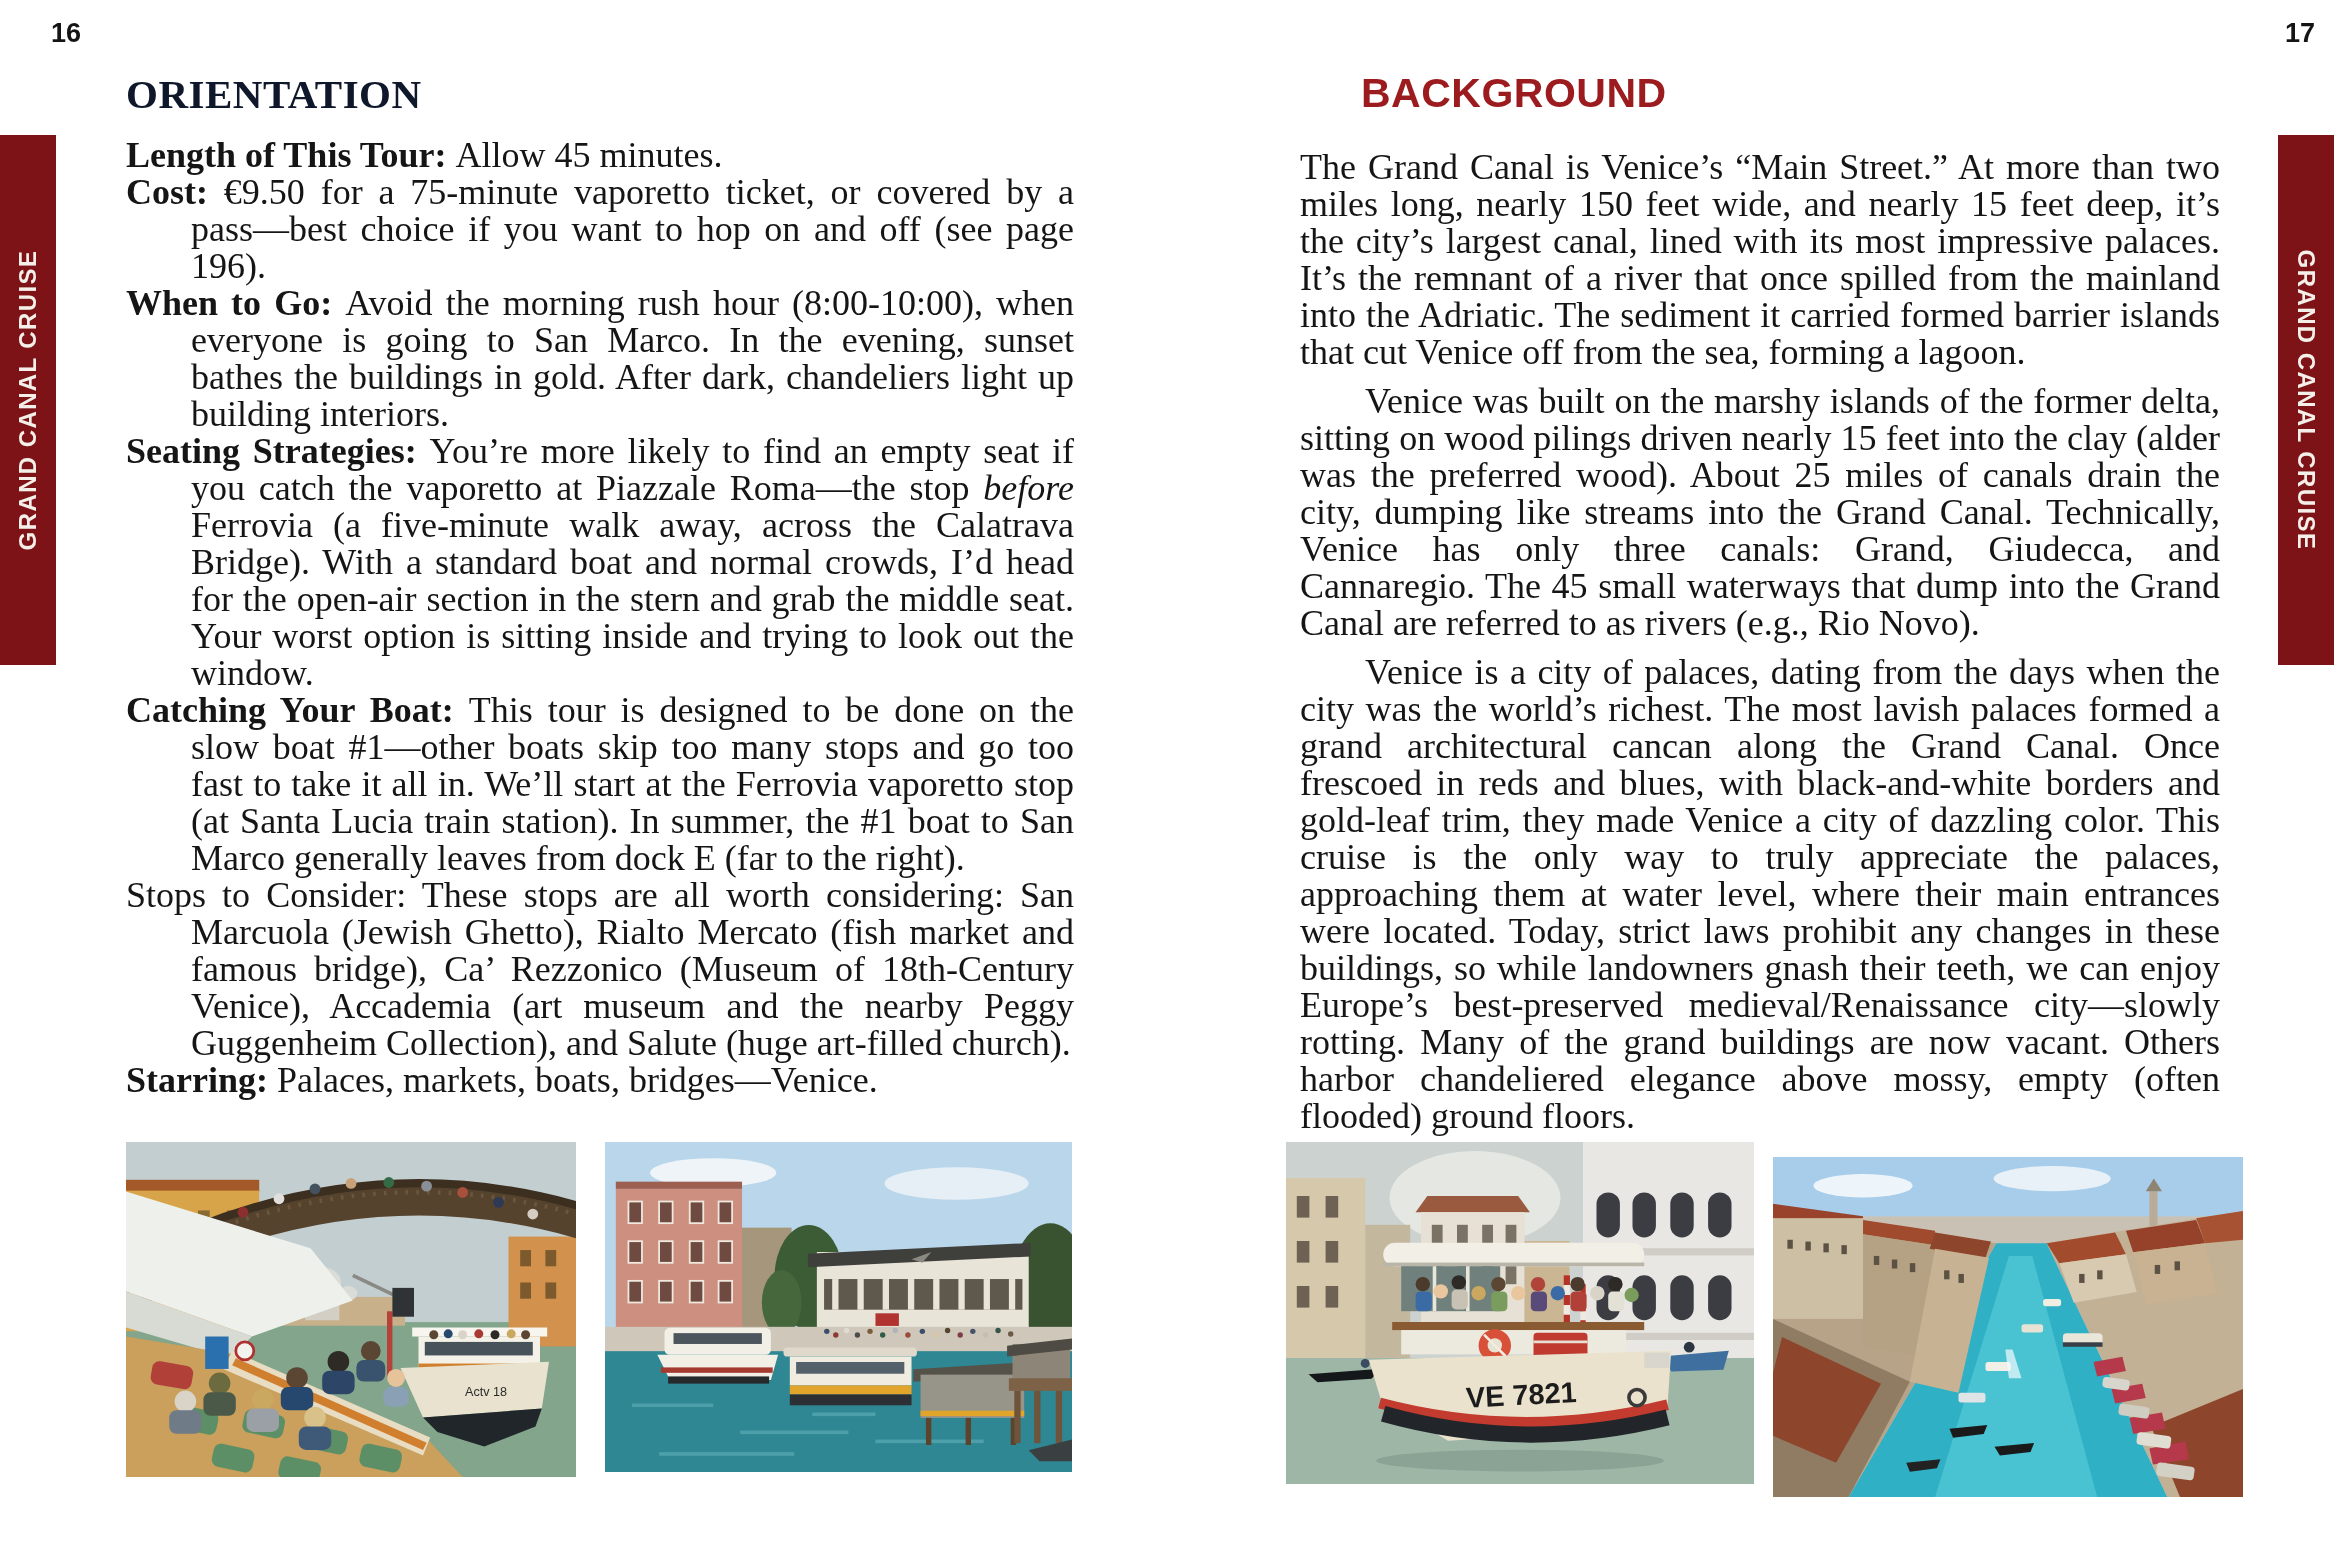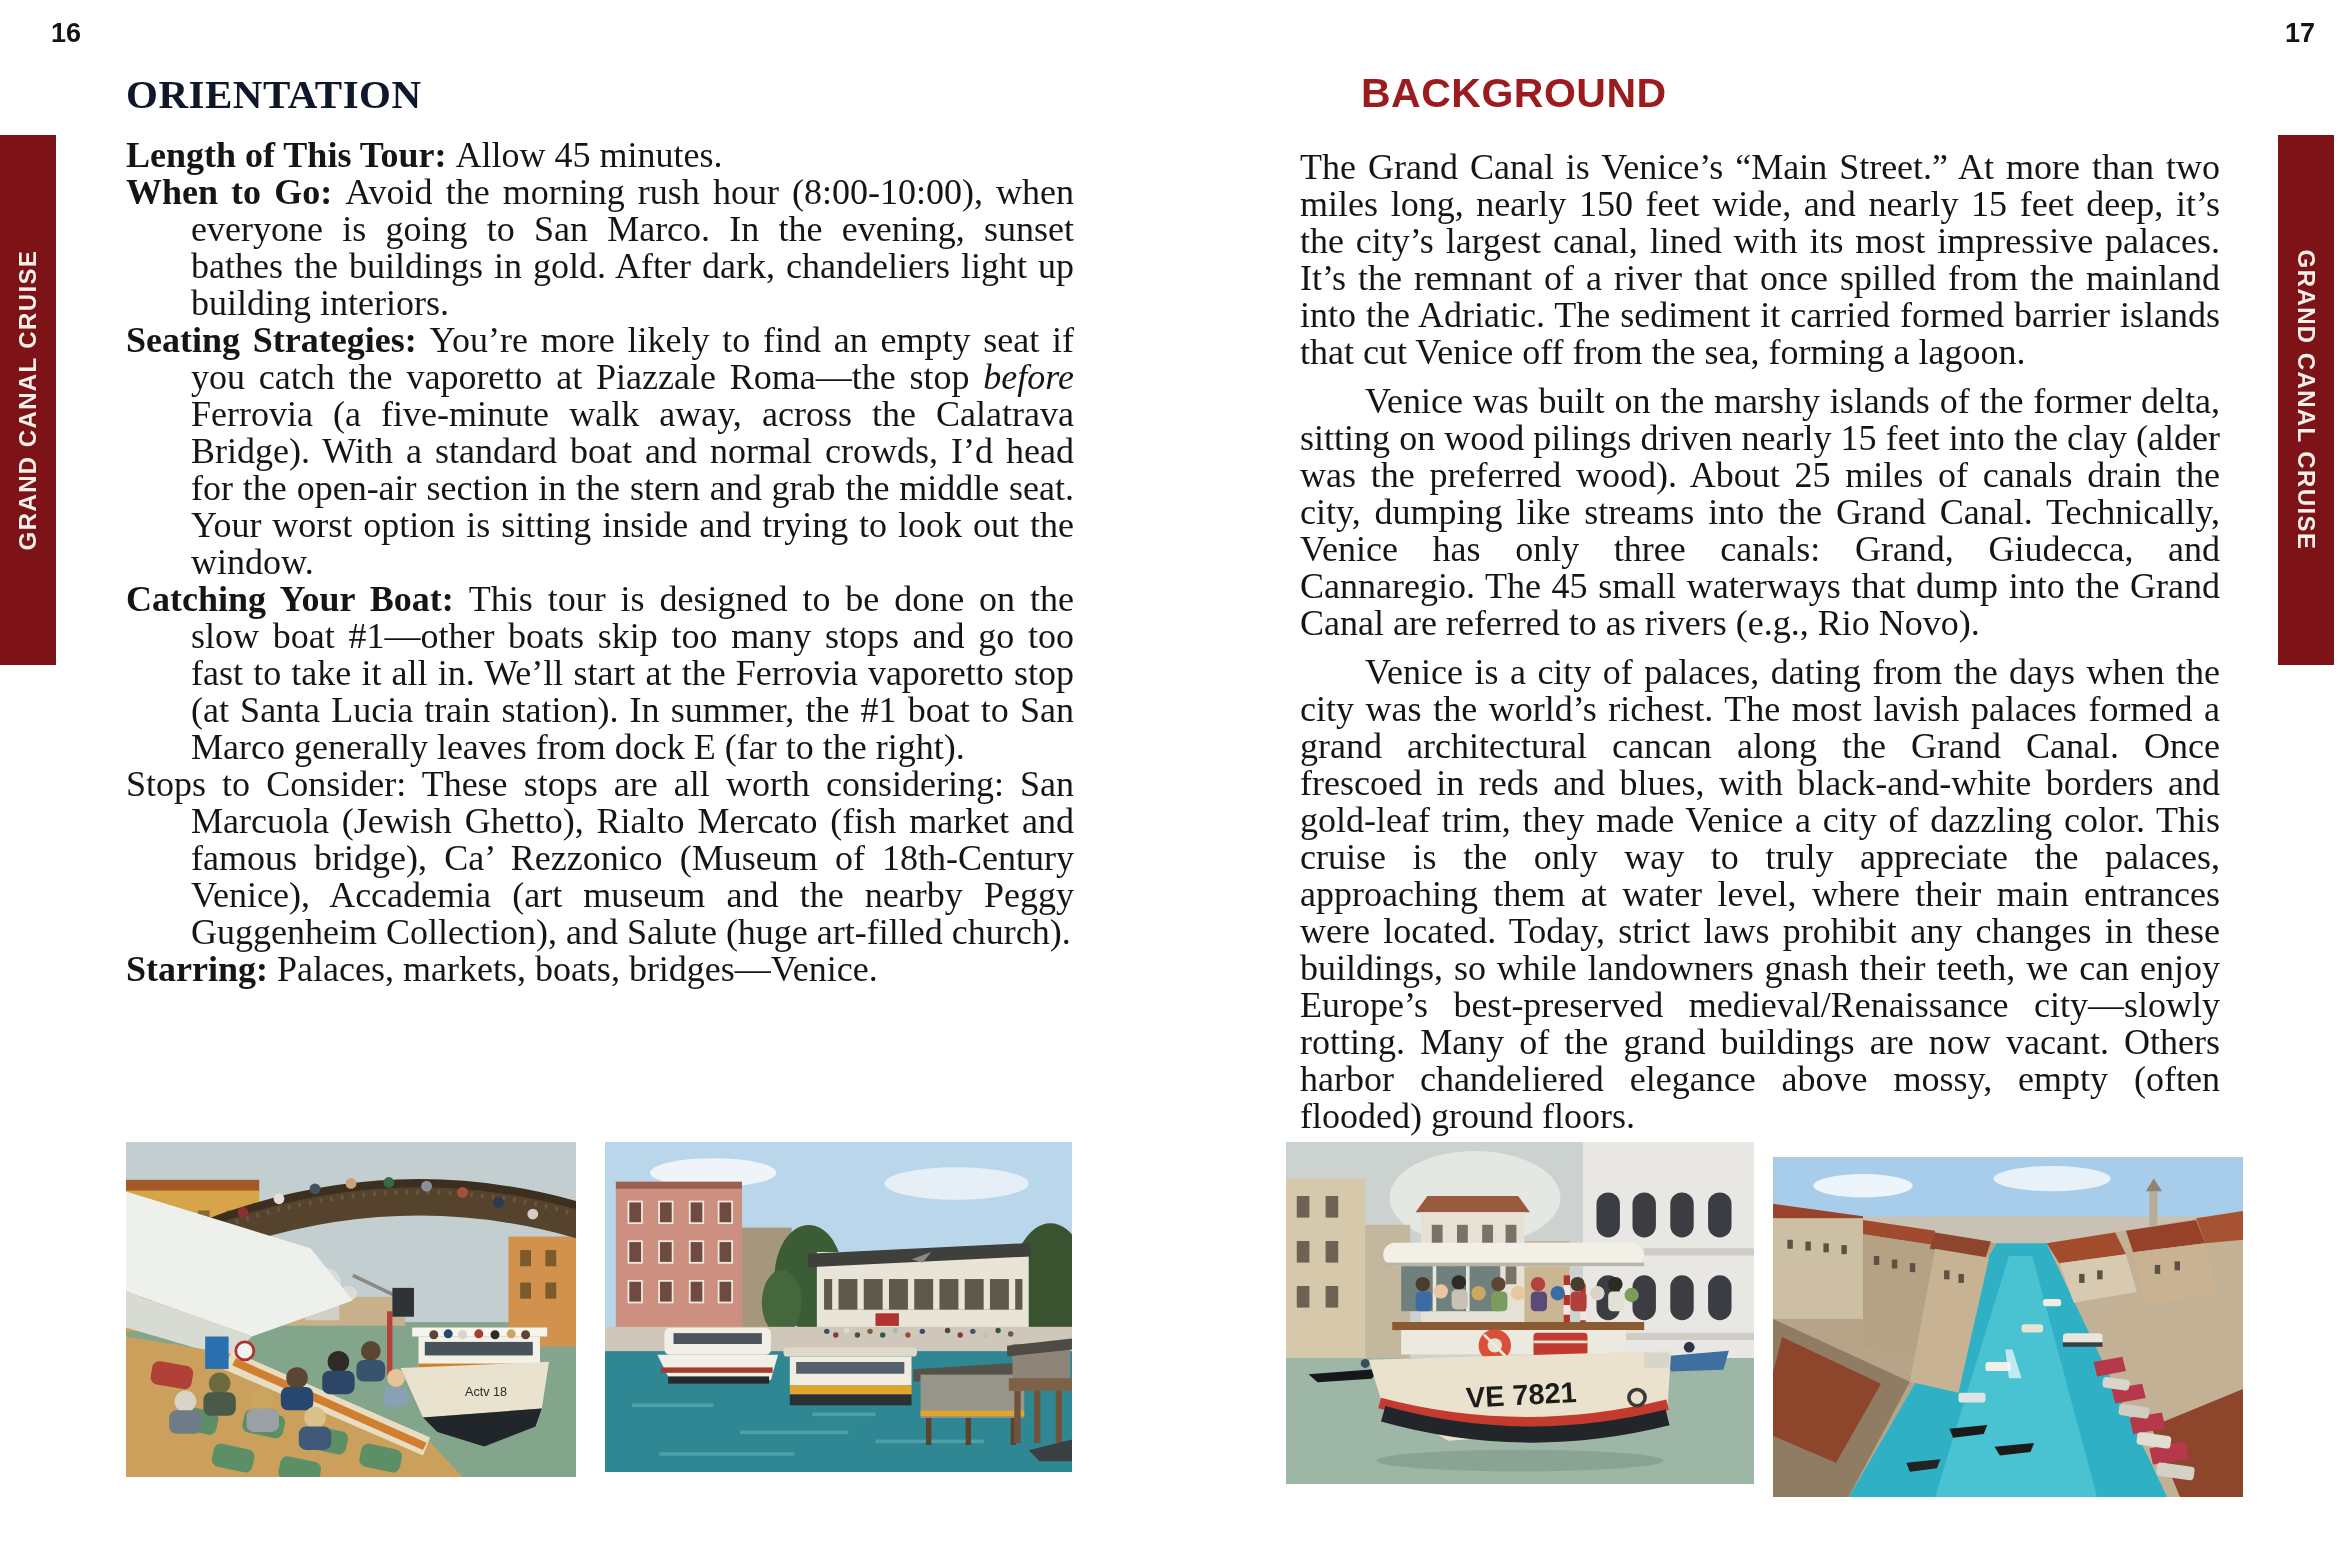--- a/index.html
+++ b/index.html
@@ -50,20 +50,21 @@
 </div>
 <div class="tab tab-right" style="background: rgb(125, 19, 22);">
   <span>GRAND CANAL CRUISE</span>
 </div>
 
 <h1 class="heading" id="heading-left" style="color: #0f172a; font-family: Liberation Serif, serif;">ORIENTATION</h1>
 <h1 class="heading" id="heading-right" style="color: rgb(155, 27, 30);">BACKGROUND</h1>
 
 <div class="bodycol" id="orientation-entries">
     <div class="entry"><span style="font-weight: 700;">Length of This Tour: </span><span>Allow 45 minutes.</span></div>
+    <div class="entry"><span style="font-weight: 700;">Cost: </span><span>€9.50 for a 75-minute vaporetto ticket, or covered by a pass—best choice if you want to hop on and off (see page 196).</span></div>
     <div class="entry"><span style="font-weight: 700;">When to Go: </span><span>Avoid the morning rush hour (8:00-10:00), when everyone is going to San Marco. In the evening, sunset bathes the buildings in gold. After dark, chandeliers light up building interiors.</span></div>
     <div class="entry"><span style="font-weight: 700;">Seating Strategies: </span><span>You’re more likely to find an empty seat if you catch the vaporetto at Piazzale Roma—the stop </span><span style="font-style: italic;">before</span><span> Ferrovia (a five-minute walk away, across the Calatrava Bridge). With a standard boat and normal crowds, I’d head for the open-air section in the stern and grab the middle seat. Your worst option is sitting inside and trying to look out the window.</span></div>
     <div class="entry"><span style="font-weight: 700;">Catching Your Boat: </span><span>This tour is designed to be done on the slow boat #1—other boats skip too many stops and go too fast to take it all in. We’ll start at the Ferrovia vaporetto stop (at Santa Lucia train station). In summer, the #1 boat to San Marco generally leaves from dock E (far to the right).</span></div>
     <div class="entry"><span style="font-weight: 400;">Stops to Consider: </span><span>These stops are all worth considering: San Marcuola (Jewish Ghetto), Rialto Mercato (fish market and famous bridge), Ca’ Rezzonico (Museum of 18th-Century Venice), Accademia (art museum and the nearby Peggy Guggenheim Collection), and Salute (huge art-filled church).</span></div>
     <div class="entry"><span style="font-weight: 700;">Starring: </span><span>Palaces, markets, boats, bridges—Venice.</span></div>
   </div>
 <div class="bodycol" id="background-paragraphs">
     <p class="para">The Grand Canal is Venice’s “Main Street.” At more than two miles long, nearly 150 feet wide, and nearly 15 feet deep, it’s the city’s largest canal, lined with its most impressive palaces. It’s the remnant of a river that once spilled from the mainland into the Adriatic. The sediment it carried formed barrier islands that cut Venice off from the sea, forming a lagoon.</p>
     <p class="para indented">Venice was built on the marshy islands of the former delta, sitting on wood pilings driven nearly 15 feet into the clay (alder was the preferred wood). About 25 miles of canals drain the city, dumping like streams into the Grand Canal. Technically, Venice has only three canals: Grand, Giudecca, and Cannaregio. The 45 small waterways that dump into the Grand Canal are referred to as rivers (e.g., Rio Novo).</p>
     <p class="para indented">Venice is a city of palaces, dating from the days when the city was the world’s richest. The most lavish palaces formed a grand architectural cancan along the Grand Canal. Once frescoed in reds and blues, with black-and-white borders and gold-leaf trim, they made Venice a city of dazzling color. This cruise is the only way to truly appreciate the palaces, approaching them at water level, where their main entrances were located. Today, strict laws prohibit any changes in these buildings, so while landowners gnash their teeth, we can enjoy Europe’s best-preserved medieval/Renaissance city—slowly rotting. Many of the grand buildings are now vacant. Others harbor chandeliered elegance above mossy, empty (often flooded) ground floors.</p>

